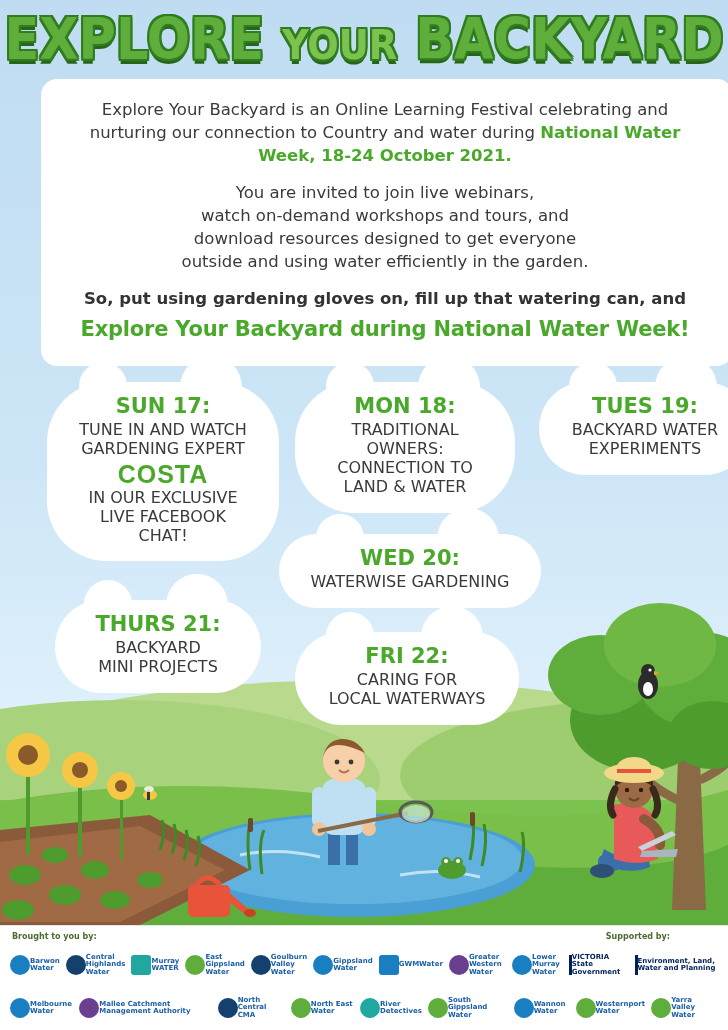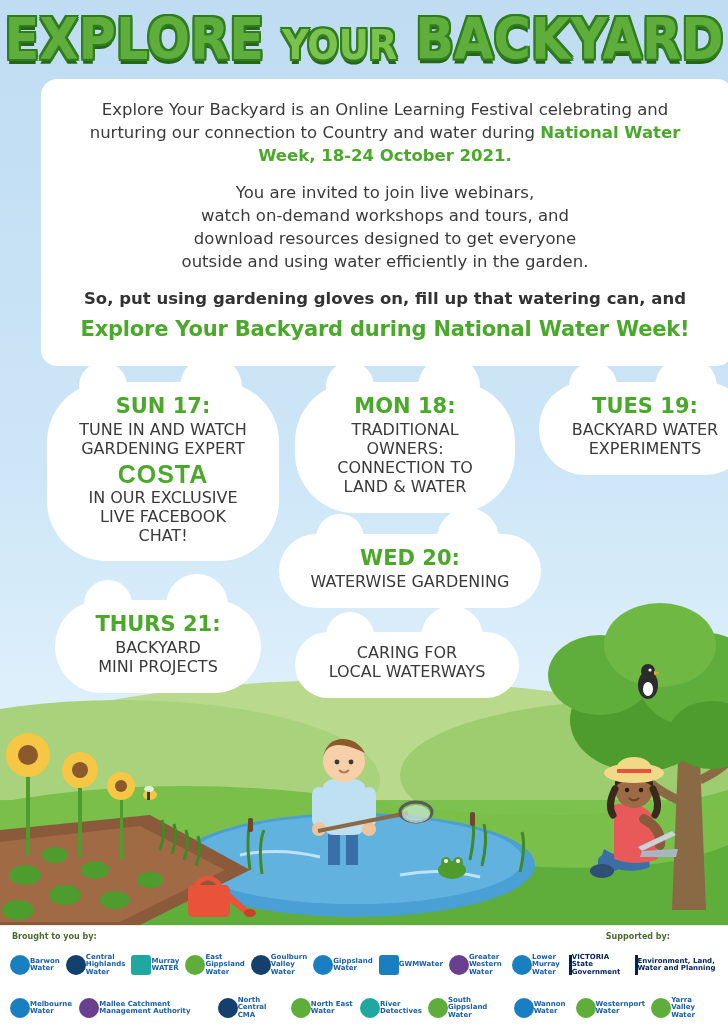--- a/index.html
+++ b/index.html
@@ -377,20 +377,21 @@
     <span class="desc">WATERWISE GARDENING</span>
   </div>
 
   <div class="cloud" id="cloud-thurs">
     <span class="day">THURS 21:</span>
     <span class="desc">BACKYARD
 MINI PROJECTS</span>
   </div>
 
   <div class="cloud" id="cloud-fri">
+    <span class="day">FRI 22:</span>
     <span class="desc">CARING FOR
 LOCAL WATERWAYS</span>
   </div>
 
   <div class="footer">
     <div class="brought">Brought to you by:</div>
     <div class="supported">Supported by:</div>
 
     <div class="logo-row r1">
       <div class="logo">

